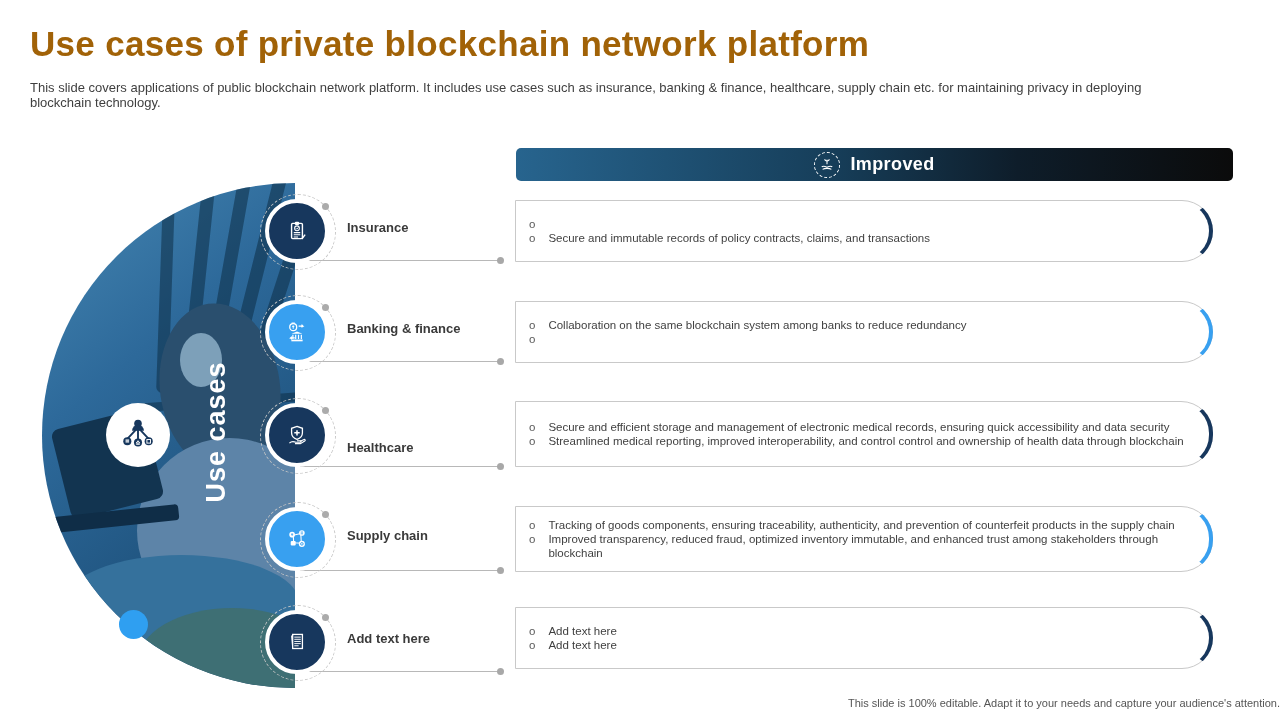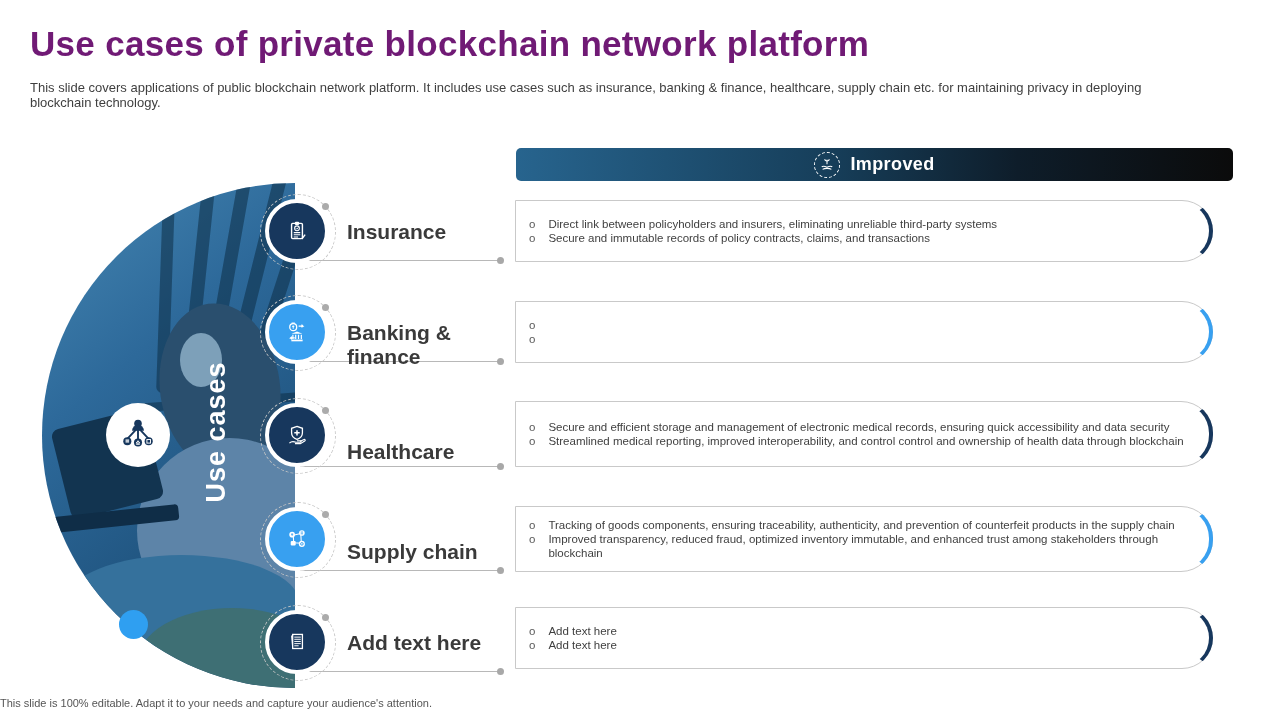--- a/index.html
+++ b/index.html
@@ -1,20 +1,20 @@
 <!DOCTYPE html>
 <html><head>
 <meta charset="utf-8">
 <style>
   html,body{margin:0;padding:0;background:#ffffff;}
   .canvas{position:relative;width:1280px;height:720px;background:#ffffff;overflow:hidden;
           font-family:"Liberation Sans",sans-serif;}
 
   
-  .title{position:absolute;left:30px;top:24px;font-size:35px;font-weight:600;color:#701a75;letter-spacing:.3px;}
+  .title{position:absolute;left:30px;top:24px;font-size:35px;font-weight:600;color:#a16207;letter-spacing:.3px;}
   .subtitle{position:absolute;left:30px;top:80px;width:1170px;font-size:13px;color:#3f3f3f;}
 
   
   .benefits-bar{position:absolute;left:516px;top:148px;width:717px;height:33px;border-radius:5px;
       background:linear-gradient(90deg,#27648e 0%,#163d58 45%,#0e1d2a 70%,#0b0b0b 100%);
       display:flex;align-items:center;justify-content:center;gap:10px;}
   .benefits-icon{width:24px;height:24px;border:1.3px dashed #ffffff;border-radius:50%;
       display:flex;align-items:center;justify-content:center;flex:0 0 auto;}
   .benefits-label{color:#ffffff;font-size:18px;font-weight:bold;letter-spacing:.4px;}
 
@@ -43,36 +43,36 @@
 
   
   .icon-wrap{position:absolute;width:64px;height:64px;z-index:6;}
   .ring{position:absolute;left:-5px;top:-5px;width:74px;height:74px;border:1.3px dashed #c6c6c6;border-radius:50%;}
   .ring-dot{position:absolute;top:4px;right:0px;width:7px;height:7px;border-radius:50%;background:#ababab;}
   .icon-circle{position:absolute;left:0;top:0;width:56px;height:56px;border-radius:50%;border:4px solid #ffffff;
       display:flex;align-items:center;justify-content:center;}
   .icon-circle.navy{background:#17375d;}
   .icon-circle.blue{background:#38a0f0;}
 
-  .row-label{position:absolute;left:347px;width:165px;font-size:21px;font-weight:bold;color:#3a3a3a;z-index:6;}
+  .row-label{position:absolute;left:347px;width:165px;font-size:13px;font-weight:bold;color:#3a3a3a;z-index:6;}
 
   .connector{position:absolute;left:300px;width:200px;height:1px;background:#b8b8b8;z-index:3;}
   .connector::after{content:'';position:absolute;right:-4px;top:-3px;width:7px;height:7px;border-radius:50%;background:#a8a8a8;}
 
   .box{position:absolute;left:515px;width:698px;border:1px solid #c9c9c9;border-radius:0 32px 32px 0;
       background:#ffffff;display:flex;flex-direction:column;justify-content:center;box-sizing:border-box;}
   .box::after{content:'';position:absolute;top:-1px;bottom:-1px;right:-1px;width:60px;
       border:3px solid transparent;border-right:4px solid var(--accent);border-radius:0 32px 32px 0;pointer-events:none;}
   .box ul{list-style:none;margin:0;padding:0 8px 0 13px;}
   .box li{display:flex;gap:13px;font-size:11.5px;line-height:1.24;color:#3f3f3f;}
   .bullet-marker{color:#5a5a5a;flex:0 0 auto;}
   .bullet-text{max-width:660px;}
 
   
-  .footer{position:absolute;left:0;right:0;top:697px;text-align:left;font-size:11px;color:#555555;}
+  .footer{position:absolute;left:0;right:0;top:697px;text-align:right;font-size:11px;color:#555555;}
 </style>
 </head>
 <body>
 
 <div class="canvas">
 
   <div class="title">Use cases of private blockchain network platform</div>
   <div class="subtitle">This slide covers applications of public blockchain network platform. It includes use cases such as insurance, banking &amp; finance, healthcare, supply chain etc. for maintaining privacy in deploying blockchain technology.</div>
 
   <div class="benefits-bar">
@@ -135,21 +135,20 @@
         <path d="M16 19 l3-4 1 .8 -3 4 z" fill="#fff"></path>
       </svg>
     </span>
   </div>
   <div class="row-label" style="top:220px;">Insurance</div>
   <div class="connector" style="top:260px;"></div>
   <div class="box" style="top:200px;height:62px;--accent:#17375d;">
     <ul>
       <li>
           <span class="bullet-marker">o</span>
-          <span class="bullet-text">Direct link between policyholders and insurers, eliminating unreliable third-party systems</span>
         </li>
       <li>
           <span class="bullet-marker">o</span>
           <span class="bullet-text">Secure and immutable records of policy contracts, claims, and transactions</span>
         </li>
     </ul>
   </div>
 
   <div class="icon-wrap" style="left:265px;top:300px;">
     <span class="ring"></span>
@@ -166,20 +165,21 @@
         <rect x="6.8" y="19" width="10.4" height="1.6" fill="#fff"></rect>
       </svg>
     </span>
   </div>
   <div class="row-label" style="top:321px;">Banking &amp; finance</div>
   <div class="connector" style="top:361px;"></div>
   <div class="box" style="top:301px;height:62px;--accent:#38a0f0;">
     <ul>
       <li>
           <span class="bullet-marker">o</span>
+          <span class="bullet-text">Collaboration on the same blockchain system among banks to reduce redundancy</span>
         </li>
       <li>
           <span class="bullet-marker">o</span>
         </li>
     </ul>
   </div>
 
   <div class="icon-wrap" style="left:265px;top:403px;">
     <span class="ring"></span>
       <span class="ring-dot"></span>
@@ -216,21 +216,21 @@
         <circle cx="7.5" cy="8" r="2.6" fill="#fff"></circle>
         <circle cx="16.5" cy="6.5" r="2.6" fill="#fff"></circle>
         <rect x="6.2" y="13.8" width="4.6" height="4.2" rx="1" fill="#fff"></rect>
         <circle cx="16.5" cy="16.5" r="2.8" fill="#fff"></circle>
         <circle cx="16.5" cy="16.5" r="1.2" fill="none" stroke="#38a0f0" stroke-width="0.9"></circle>
         <path d="M7.5 6.9 v2.2 M6.5 7.6 h2" stroke="#38a0f0" stroke-width="0.8"></path>
         <path d="M15.4 5.6 h2.2 M15.4 7.2 h2.2" stroke="#38a0f0" stroke-width="0.8"></path>
       </svg>
     </span>
   </div>
-  <div class="row-label" style="top:540px;">Supply chain</div>
+  <div class="row-label" style="top:528px;">Supply chain</div>
   <div class="connector" style="top:570px;"></div>
   <div class="box" style="top:506px;height:66px;--accent:#38a0f0;">
     <ul>
       <li>
           <span class="bullet-marker">o</span>
           <span class="bullet-text">Tracking of goods components, ensuring traceability, authenticity, and prevention of counterfeit products in the supply chain</span>
         </li>
       <li>
           <span class="bullet-marker">o</span>
           <span class="bullet-text">Improved transparency, reduced fraud, optimized inventory immutable, and enhanced trust among stakeholders through blockchain</span>

